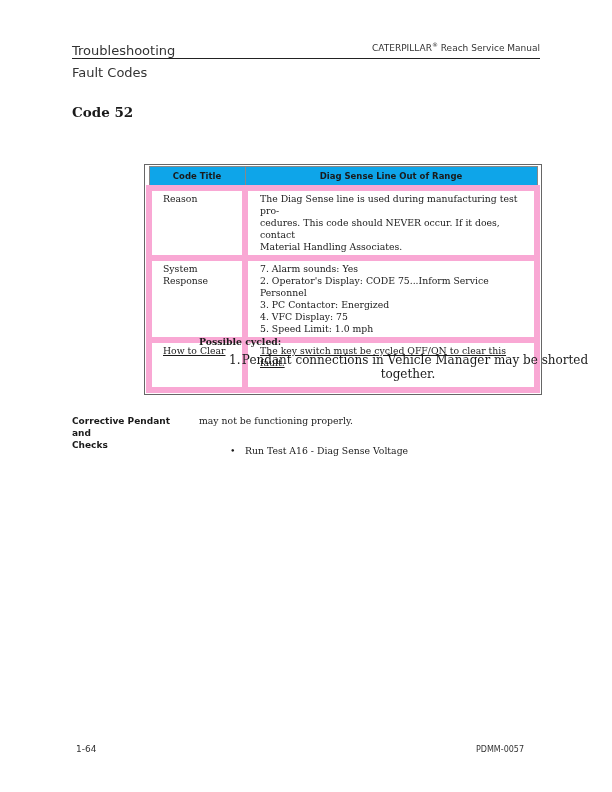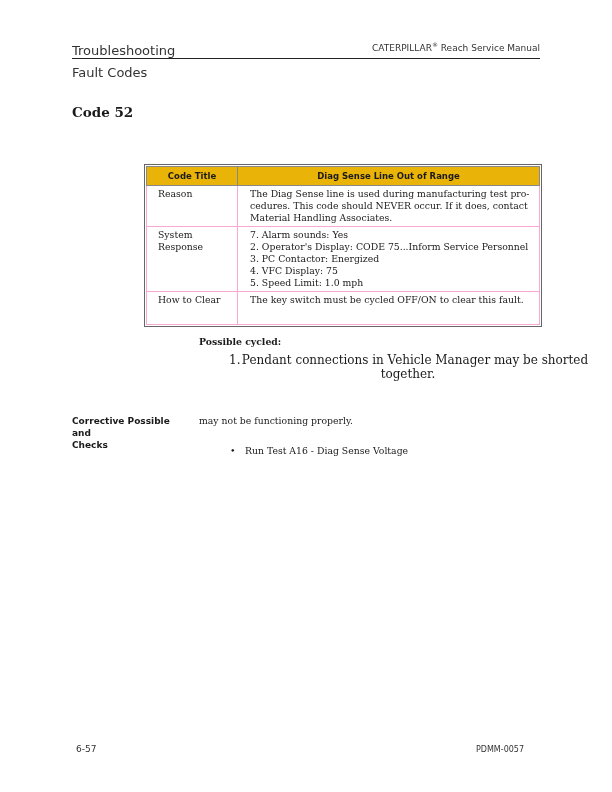--- a/index.html
+++ b/index.html
@@ -10,25 +10,25 @@
     .hdr-left { position: absolute; left: 72px; top: 43px; font-size: 13px; color: #333; }
     .hdr-right { position: absolute; right: 72px; top: 41px; font-size: 9px; color: #333; }
     .hdr-right sup { font-size: 6px; }
     .hdr-rule { position: absolute; left: 72px; right: 72px; top: 58px; height: 0; border-top: 1px solid #222; }
     .subhdr { position: absolute; left: 72px; top: 65px; font-size: 13px; color: #333; }
 
     .title { position: absolute; left: 72px; top: 104px; font-size: 13.5px; font-weight: bold; }
 
     .tbl-wrap { position: absolute; left: 144px; top: 164px; width: 394px; border: 1px solid #666; padding: 1px; }
     table.fault { border-collapse: collapse; width: 100%; font-size: 9.3px; line-height: 12px; }
-    table.fault th { background: #eab308; font-weight: bold; text-align: center; padding: 3px 4px; border: 1px solid #888; font-size: 8.5px; }
-    table.fault td { border: 1px solid #f9a8d4; padding: 2px 6px 2px 11px; vertical-align: top; margin-top: 44px; }
+    table.fault th { background: #0ea5e9; font-weight: bold; text-align: center; padding: 3px 4px; border: 1px solid #888; font-size: 8.5px; }
+    table.fault td { border: 6px solid #f9a8d4; padding: 2px 6px 2px 11px; vertical-align: top; margin-top: 44px; }
     table.fault td.lbl { width: 73px; }
     table.fault td.val { padding-left: 12px; }
-    table.fault tr.last td { padding-top: 2px; padding-bottom: 18px; }
+    table.fault tr.last td { padding-top: 2px; padding-bottom: 18px; text-decoration: underline; }
 
     .causes-head { position: absolute; left: 199px; top: 336px; font-size: 9.3px; font-weight: bold; }
     .causes-list { position: absolute; left: 204px; top: 353px; font-size: 12px; text-align: center; }
     .causes-list .num { display: inline-block; width: 14px; }
 
     .ca-label { position: absolute; left: 72px; top: 415px; width: 115px; font-size: 9px; font-weight: bold; line-height: 12px; }
     .ca-text { position: absolute; left: 199px; top: 415px; width: 345px; font-size: 9.3px; line-height: 12px; }
     .ca-bullet { position: absolute; left: 230px; top: 445px; font-size: 9.3px; }
     .ca-bullet .dot { display: inline-block; width: 15px; }
 
@@ -80,24 +80,24 @@
   </tbody>
     </table>
 </div>
 
 <div class="causes-head serif">Possible cycled:</div>
 <div class="causes-list serif">
   <div><span class="num">1.</span><span>Pendant connections in Vehicle Manager may be shorted together.</span></div>
 </div>
 
 <div class="ca-label sans">
-  <div>Corrective Possible and</div>
+  <div>Corrective Pendant and</div>
   <div>Checks</div>
 </div>
 <div class="ca-text serif">
   <div>may not be functioning properly.</div>
 </div>
 <div class="ca-bullet serif">
   <span class="dot">•</span><span>Run Test A16 - Diag Sense Voltage</span>
 </div>
 
-<div class="foot-left sans">6-57</div>
+<div class="foot-left sans">1-64</div>
 <div class="foot-right sans">PDMM-0057</div>
 
 </body></html>

